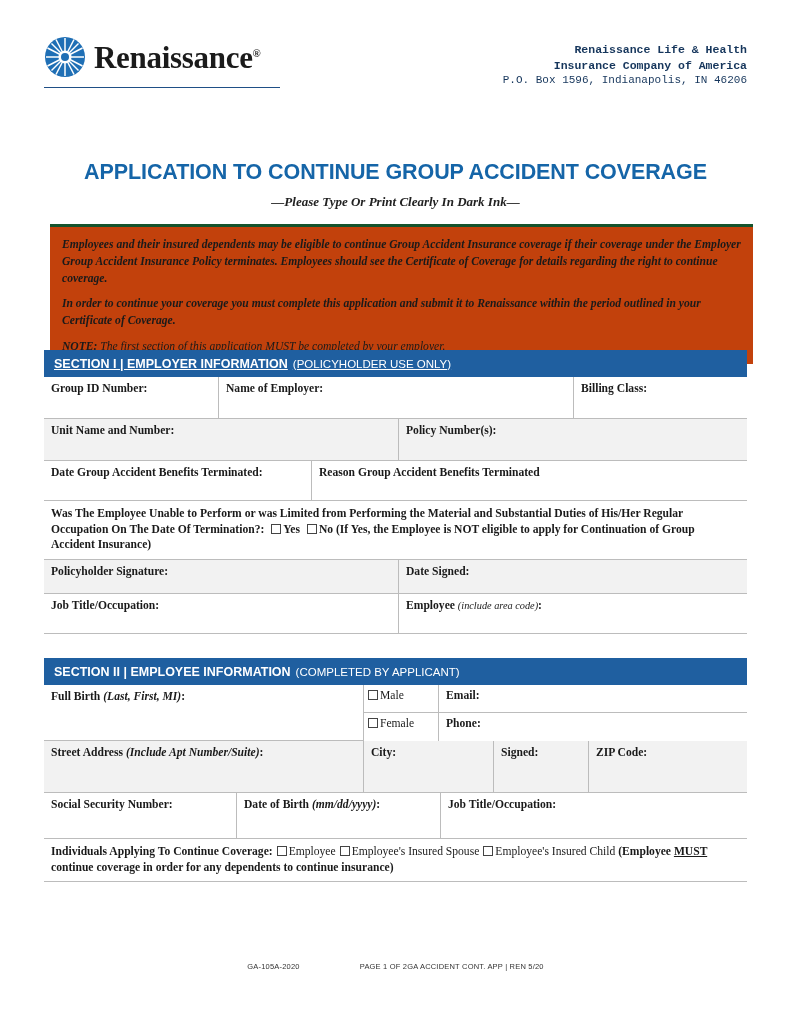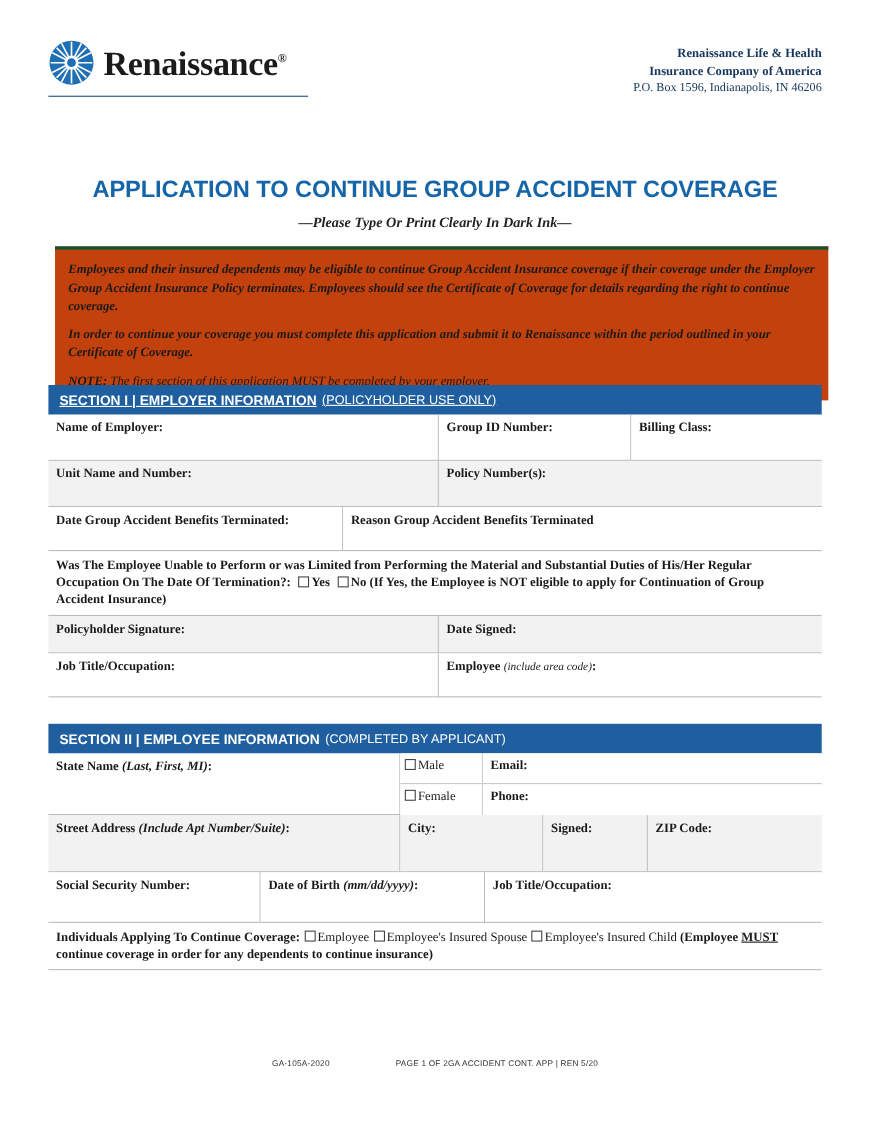--- a/index.html
+++ b/index.html
@@ -66,21 +66,21 @@
     font-size: 9.5px;
     font-weight: bold;
     letter-spacing: 1.1px;
     color: #16365c;
   }
 
   .addr-block {
     position: absolute;
     right: 0; top: 6px;
     text-align: right;
-    font-family: Liberation Serif, serif;
+    font-family: Liberation Mono, monospace;
     color: #16365c;
     line-height: 1.35;
   }
   .addr-line.b { font-weight: bold; font-size: 11.5px; }
   .addr-line.n { font-size: 11px; }
 
   
   .doc-title {
     position: absolute;
     left: 0; top: 160px;
@@ -277,25 +277,25 @@
   </div>
 
   <div class="section-bar" style="top:350px;text-decoration:underline;">
     <span class="strong">SECTION I | EMPLOYER INFORMATION</span>
     <span class="light">(POLICYHOLDER USE ONLY)</span>
   </div>
 
   <div class="grid" style="top:377px;">
 
     <div class="row white h42">
+      <div class="cell" style="width:175px;">
+        <span class="lab">Group ID Number:</span>
+      </div>
       <div class="cell" style="width:355px;">
         <span class="lab">Name of Employer:</span>
-      </div>
-      <div class="cell" style="width:175px;">
-        <span class="lab">Group ID Number:</span>
       </div>
       <div class="cell" style="width:173px;">
         <span class="lab">Billing Class:</span>
       </div>
     </div>
 
     <div class="row shade h42">
       <div class="cell" style="width:355px;">
         <span class="lab">Unit Name and Number:</span>
       </div>
@@ -341,21 +341,21 @@
 
   <div class="section-bar" style="top:658px;">
     <span class="strong">SECTION II | EMPLOYEE INFORMATION</span>
     <span class="light">(COMPLETED BY APPLICANT)</span>
   </div>
 
   <div class="grid" style="top:685px;">
 
     <div class="row white">
       <div class="cell" style="width:320px;height:56px;">
-        <span class="lab"><span>State Name</span> <span class="ital">(Last, First, MI)</span><span>:</span></span>
+        <span class="lab"><span>Full Birth</span> <span class="ital">(Last, First, MI)</span><span>:</span></span>
       </div>
       <div class="cell gender-cell" style="width:75px;height:56px;padding:0;">
         <div class="subrow" style="padding-left:4px;">
           <span class="chk" style="margin-left:0;"></span><span class="lab">Male</span>
         </div>
         <div class="subrow last" style="padding-left:4px;">
           <span class="chk" style="margin-left:0;"></span><span class="lab">Female</span>
         </div>
       </div>
       <div class="cell" style="width:308px;height:56px;padding:0;">

